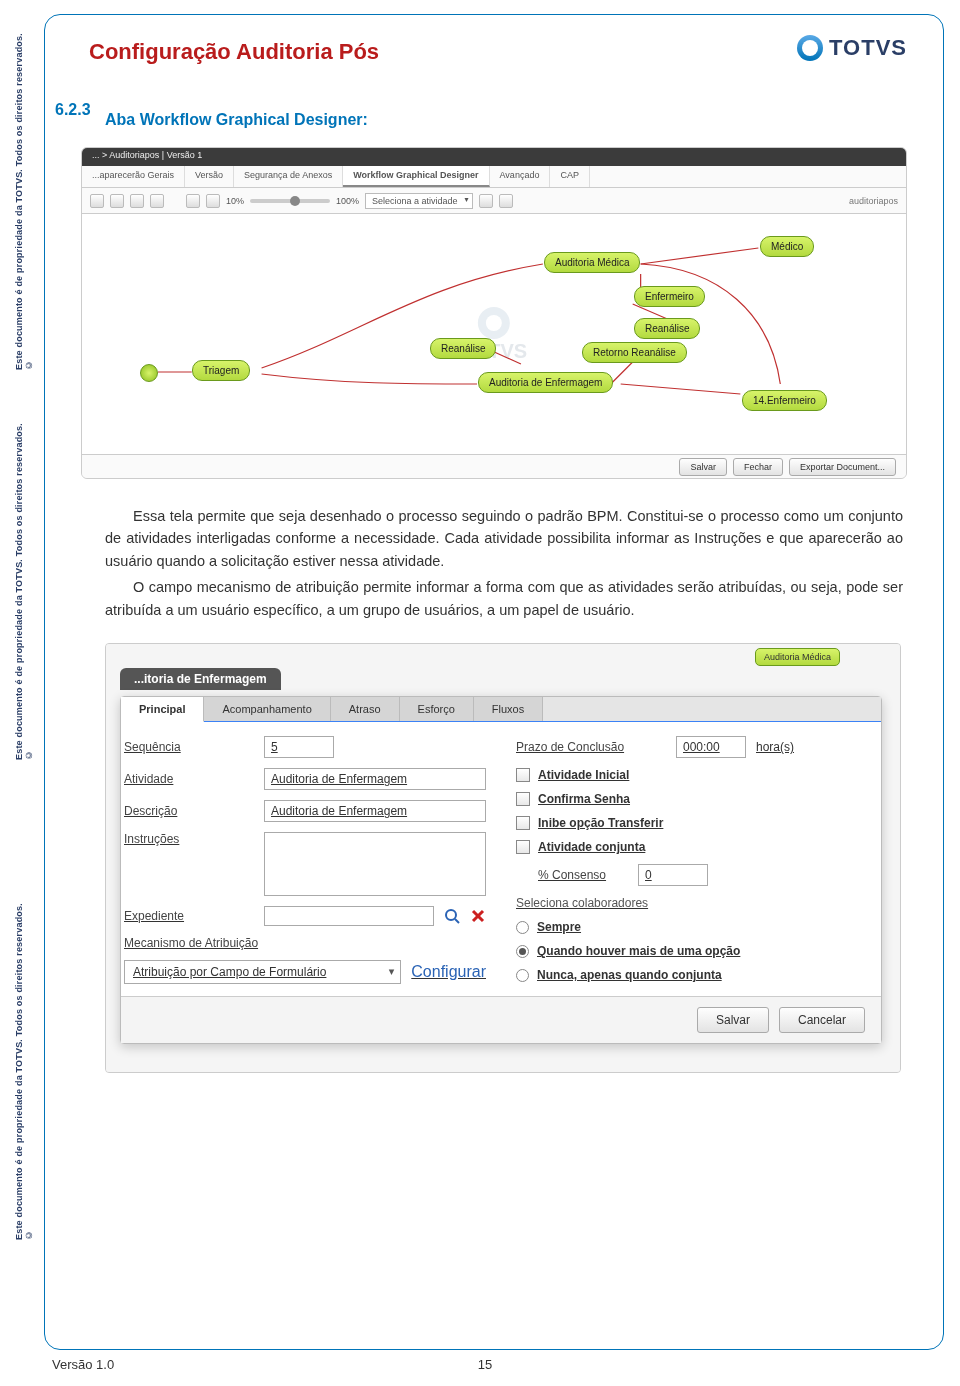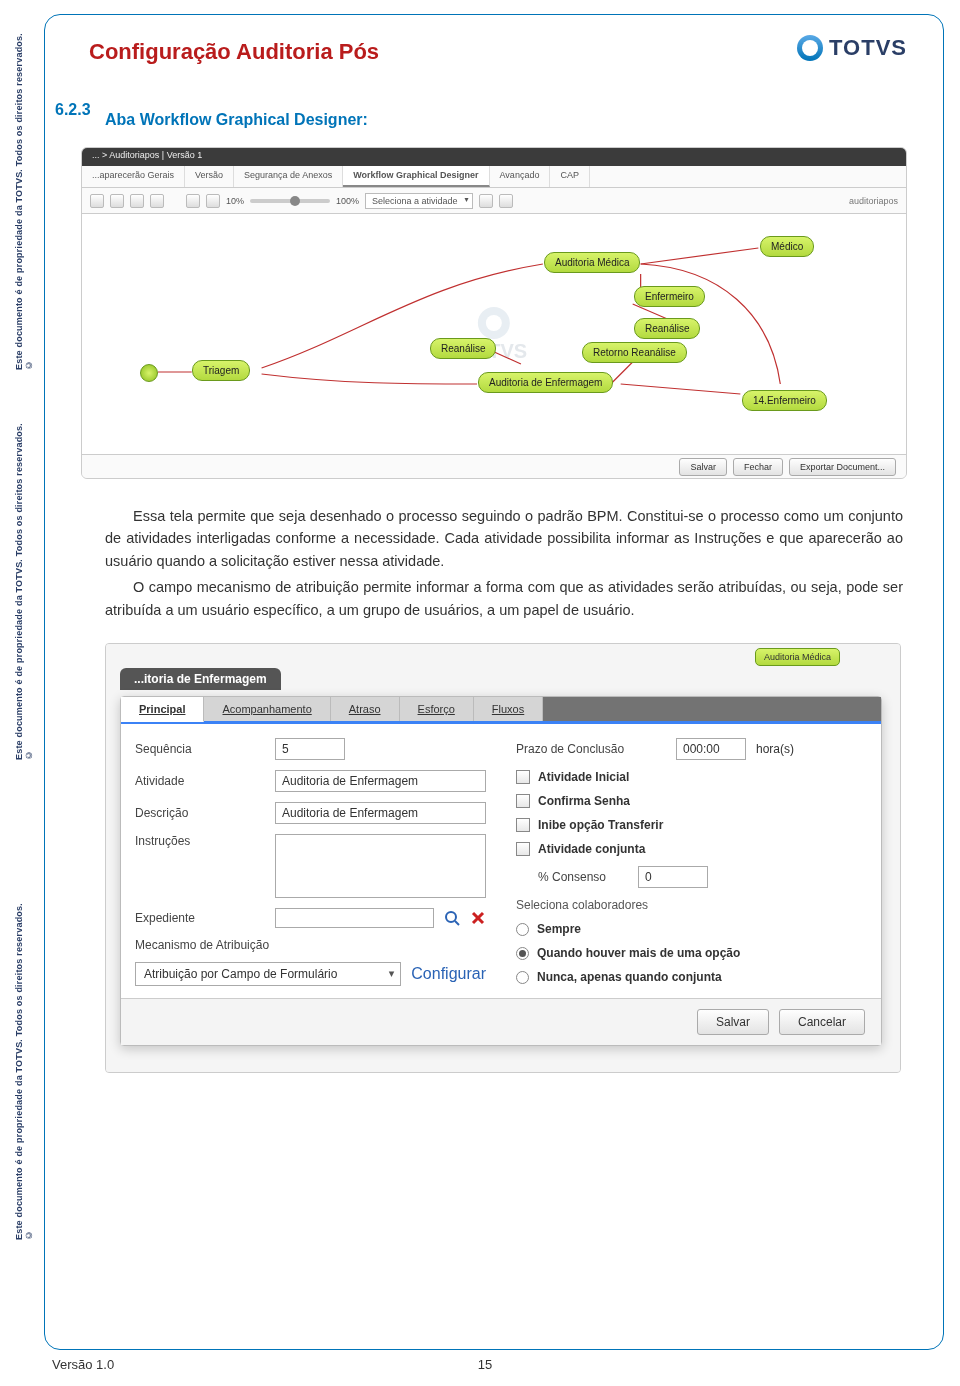--- a/index.html
+++ b/index.html
@@ -253,43 +253,43 @@
   .dialog {
     position:absolute;
     left:14px; top:52px; right:18px;
     background:#fff;
     border:1px solid #bbb;
     border-radius:4px;
     box-shadow: 0 3px 12px rgba(0,0,0,0.2);
   }
   .dialog-tabs {
     display:flex;
-    background:#737373;
-    border-bottom:3px solid #3b82f6;
+    background:#e5e5e5;
+    border-bottom:1px solid #3b82f6;
     font-size:11px;
-    text-decoration:underline;
   }
   .dialog-tabs .dtab {
     padding:6px 18px;
     background:#d5d5d5;
     border-right:1px solid #bbb;
     color:#333;
   }
   .dialog-tabs .dtab.active {
     background:#fff;
     font-weight:bold;
     border-bottom:1px solid #fff;
     margin-bottom:-1px;
   }
   .dialog-body {
     display:flex;
-    padding: 14px 14px 12px;
+    padding: 14px 3px 12px;
     gap: 30px;
     font-size:12px;
     color:#333;
+    text-decoration:underline;
   }
   .col { flex:1; display:flex; flex-direction:column; gap:10px; }
   .frow { display:flex; align-items:center; gap:10px; }
   .frow label { width:130px; color:#444; }
   .frow .inp {
     flex:1; border:1px solid #aaa; background:#fff;
     padding:3px 6px; font-size:12px; color:#333;
     min-height:20px;
   }
   .frow .inp.short { width:70px; flex:none; }

